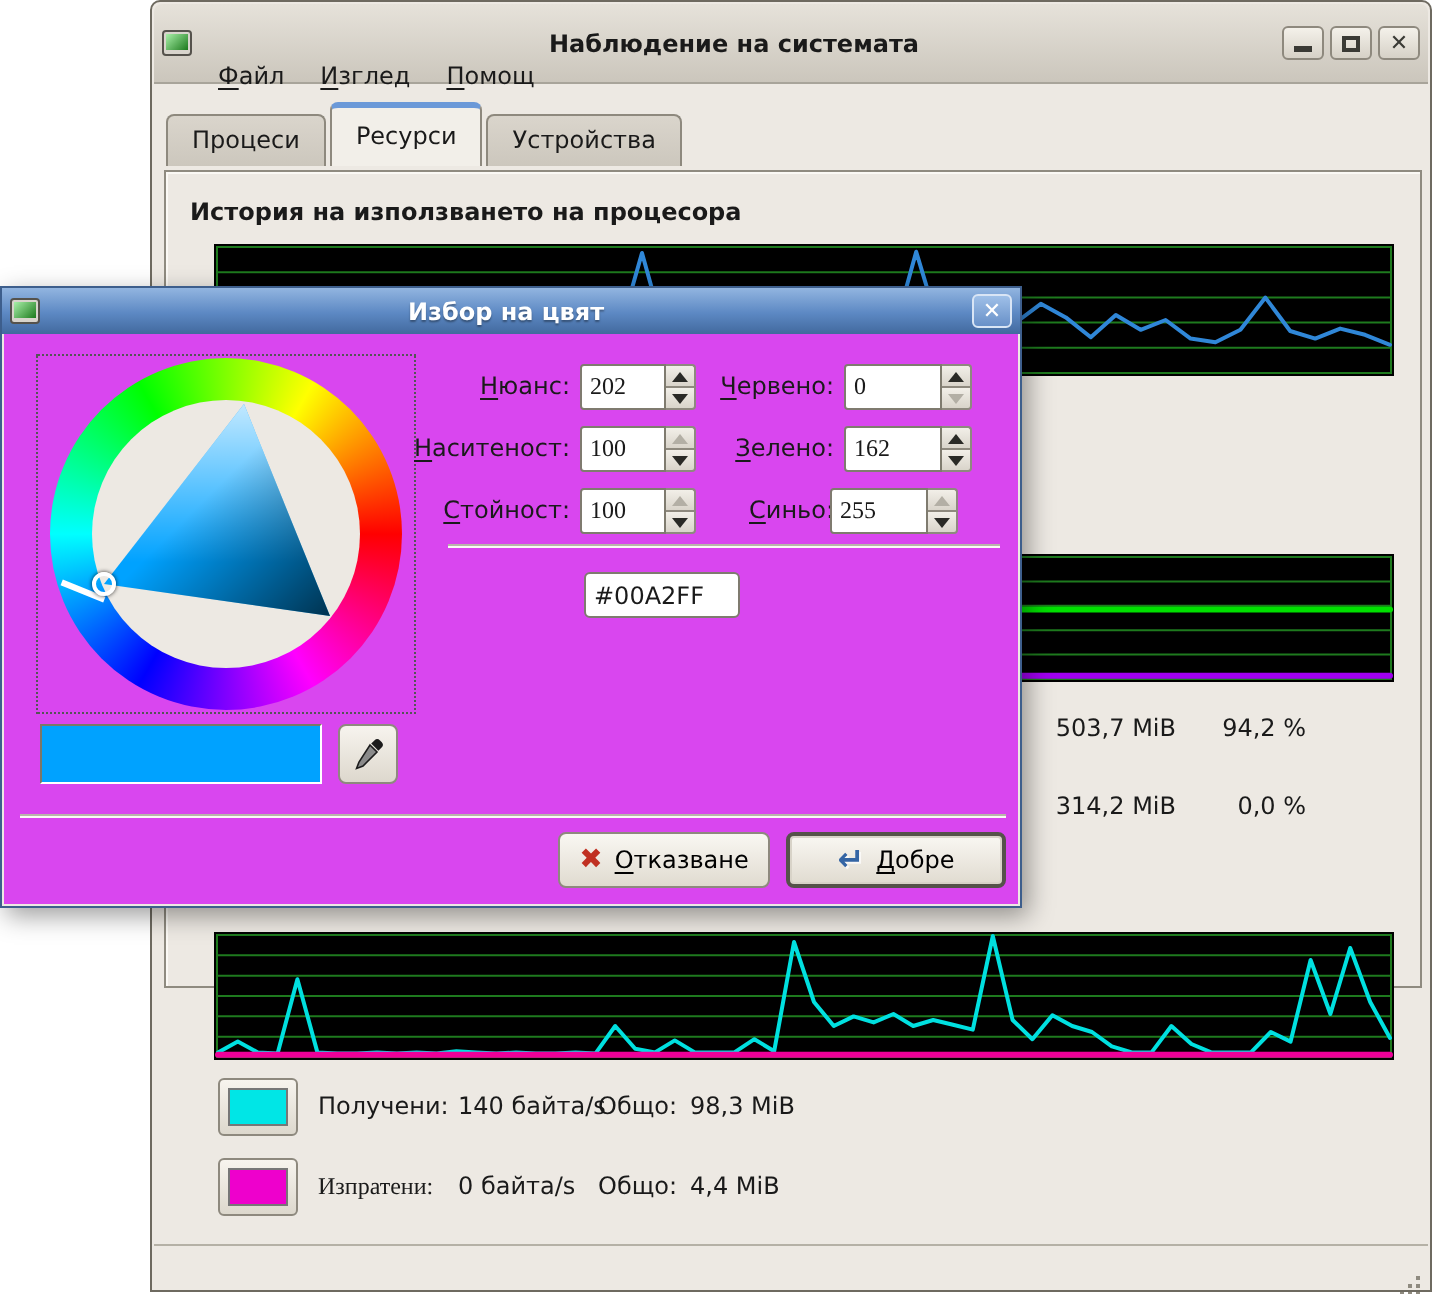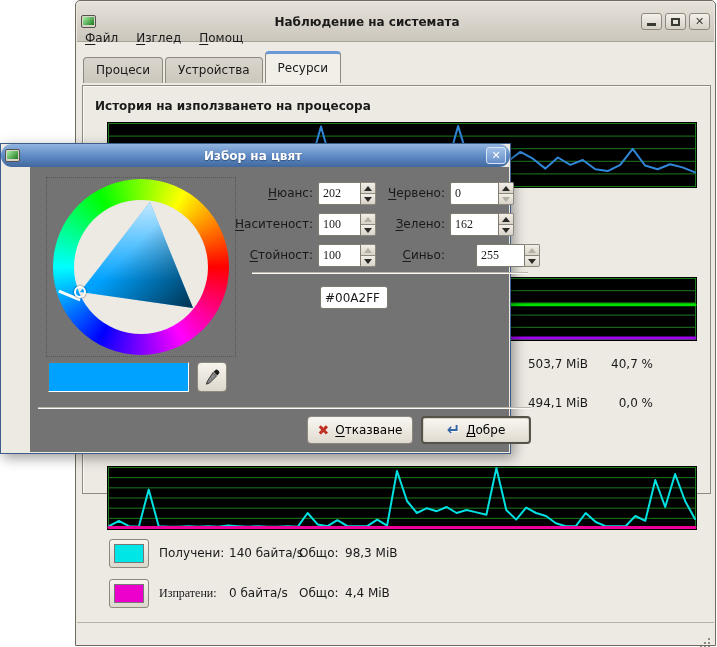--- a/index.html
+++ b/index.html
@@ -18,21 +18,21 @@
     border-radius:2px; position:relative; flex:none; }
   .app-icon::after { content:""; position:absolute; inset:1px 1px 2px 1px;
     background:linear-gradient(135deg,#a9f0a9,#1c7a1c); }
   .winbtn { width:21px; height:17px; margin-left:3px; background:linear-gradient(#f4f1ea,#d6d1c7);
     border:1px solid #8e897e; border-radius:3px; display:flex; align-items:center;
     justify-content:center; font-size:11px; font-weight:bold; color:#3a3a35; }
   .glyph-min { width:9px; height:3px; background:#3a3a35; margin-top:6px; }
   .glyph-max { width:9px; height:8px; border:2px solid #3a3a35; }
 
   .menubar { position:absolute; left:1px; right:1px; top:24px; height:25px;
-    display:flex; align-items:center; padding-left:0; gap:2px; }
+    display:flex; align-items:center; padding-left:24px; gap:2px; }
   .menu-item { padding:3px 8px; }
 
   .tabs { position:absolute; left:7px; top:50px; height:32px; display:flex; align-items:flex-end; }
   .tab { padding:5px 12px 6px 12px; background:linear-gradient(#dad5cc,#ccc7bd);
     border:1px solid #8e897e; border-bottom:none; border-radius:4px 4px 0 0; margin-right:2px; }
   .tab.active { background:#f2efe9; padding-top:7px; padding-bottom:8px;
     border-top:3px solid #6b99d8; position:relative; z-index:5; }
 
   .notebook { position:absolute; left:6px; top:84px; width:629px; height:409px;
     background:#EDE9E3; border:1px solid #8f8b80; box-shadow:inset 1px 1px 0 #fbf9f5; }
@@ -52,27 +52,27 @@
   .statusbar { position:absolute; left:1px; right:1px; bottom:1px; height:22px;
     border-top:1px solid #b5b1a6; background:#EDE9E3; }
   .grip { position:absolute; right:4px; bottom:4px; width:2px; height:2px; background:#8f8b80;
     box-shadow:-8px 8px 0 #8f8b80,-4px 8px 0 #8f8b80,0 8px 0 #8f8b80,-4px 4px 0 #8f8b80,0 4px 0 #8f8b80,0 0 0 #8f8b80; }
 
   
   .dialog { position:absolute; left:0; top:143px; width:511px; height:311px;
     background:#EDE9E3; border:1px solid #3d5e8c; box-shadow:3px 4px 12px rgba(0,0,0,.38); z-index:50; }
   .dlg-titlebar { position:absolute; left:0; right:0; top:0; height:23px;
     background:linear-gradient(#92b5e0,#5c88c3 55%,#42699e);
-    display:flex; align-items:center; padding:0 4px;border-radius:11px; }
+    display:flex; align-items:center; padding:0 4px; }
   .dlg-titlebar .title { flex:1; text-align:center; font-weight:bold; color:#fff;
     text-shadow:0 1px 1px rgba(0,0,0,.35); }
   .dlg-close { width:20px; height:17px; background:linear-gradient(#9fc0e8,#6890c8);
     border:1px solid #d9e5f5; border-radius:3px; color:#fff; font-weight:bold; font-size:11px;
     display:flex; align-items:center; justify-content:center; }
-  .dlg-body { position:absolute; left:1px; right:1px; top:23px; bottom:1px; background:#737373;margin-left:28px; }
+  .dlg-body { position:absolute; left:1px; right:1px; top:23px; bottom:1px; background:#d946ef; }
 
   .wheel-box { position:absolute; left:16px; top:10px; width:190px; height:180px;
     border:1px dotted #555; }
   .ring { position:absolute; left:6px; top:1px; width:176px; height:176px; border-radius:50%;
     background:conic-gradient(from 90deg,#f00,#f0f 60deg,#00f 120deg,#0ff 180deg,#0f0 240deg,#ff0 300deg,#f00 360deg); }
   .ring::after { content:""; position:absolute; left:21px; top:21px; width:134px; height:134px;
     border-radius:50%; background:#EDE9E3; }
   .tri-layer { position:absolute; left:0; top:0; width:176px; height:176px;
     clip-path:polygon(27px 113px,97px 23px,140px 129px); }
   .tri-white { background:linear-gradient(180deg,rgba(255,255,255,.98),rgba(255,255,255,0) 58%); }
@@ -102,21 +102,21 @@
   .spin-btn.up { border-bottom-width:0; border-radius:0 2px 0 0; }
   .spin-btn.down { border-radius:0 0 2px 0; }
   .arrow-up { width:0; height:0; border-left:4px solid transparent; border-right:4px solid transparent;
     border-bottom:5px solid #2a2a26; }
   .arrow-down { width:0; height:0; border-left:4px solid transparent; border-right:4px solid transparent;
     border-top:5px solid #2a2a26; }
   .disabled .arrow-up { border-bottom-color:#b3afa5; }
   .disabled .arrow-down { border-top-color:#b3afa5; }
 
   .hsep { position:absolute; height:0; border-top:1px solid #b9b5aa; border-bottom:1px solid #fbf9f5; }
-  .name-entry { position:absolute; left:290px; top:119px; width:68px; height:23px; border-radius:3px; }
+  .name-entry { position:absolute; left:290px; top:119px; width:78px; height:23px; border-radius:3px; }
 
   .dlg-btn { position:absolute; top:249px; height:28px; background:linear-gradient(#f9f7f2,#e0dbd0);
     border:1px solid #8e897e; border-radius:4px; display:flex; align-items:center;
     justify-content:center; gap:6px; font:inherit; }
   .dlg-btn .ico-cancel { color:#c03022; font-weight:bold; font-size:14px; line-height:1; }
   .dlg-btn .ico-ok { color:#3465a4; font-weight:bold; font-size:16px; line-height:1;
     text-shadow:1px 1px 0 rgba(255,255,255,.7); }
   .btn-cancel { left:277px; width:106px; }
   .btn-ok { left:391px; width:110px; border:2px solid #55524a; box-shadow:0 0 0 1px #d8d3c8 inset; }
   u { text-underline-offset:2px; }
@@ -140,22 +140,22 @@
   </div>
 
   <div class="menubar">
     <span class="menu-item"><u>Ф</u>айл</span>
     <span class="menu-item"><u>И</u>зглед</span>
     <span class="menu-item"><u>П</u>омощ</span>
   </div>
 
   <div class="tabs">
     <div class="tab">Процеси</div>
+    <div class="tab active">Ресурси</div>
     <div class="tab">Устройства</div>
-    <div class="tab active">Ресурси</div>
   </div>
 
   <div class="notebook">
     <div class="section-heading abs" style="left:12px; top:13px;">История на използването на процесора</div>
 
     <div class="chart" style="left:24px; top:36px; width:590px; height:66px;">
         <svg width="590" height="66">
           <rect x="1.5" y="1.5" width="587" height="63" fill="none" stroke="#1E7A1E"></rect>
           <line x1="1.5" x2="588.5" y1="14.1" y2="14.1" stroke="#1E7A1E"></line>
           <line x1="1.5" x2="588.5" y1="26.7" y2="26.7" stroke="#1E7A1E"></line>
@@ -172,24 +172,24 @@
           <line x1="1.5" x2="588.5" y1="25.9" y2="25.9" stroke="#1E7A1E"></line>
           <line x1="1.5" x2="588.5" y1="38.1" y2="38.1" stroke="#1E7A1E"></line>
           <line x1="1.5" x2="588.5" y1="50.3" y2="50.3" stroke="#1E7A1E"></line>
           <polyline points="2.0,27.7 588.0,27.7" fill="none" stroke="#00E000" stroke-width="3" stroke-linejoin="round" stroke-linecap="round"></polyline>
           <polyline points="2.0,60.9 588.0,60.9" fill="none" stroke="#A000F0" stroke-width="3" stroke-linejoin="round" stroke-linecap="round"></polyline>
         </svg>
       </div>
 
     <div class="memrow" style="left:0; top:271px; width:629px;">
       <span class="memval" style="left:380px; width:125px;">503,7 MiB</span>
-      <span class="memval" style="left:500px; width:70px;">40,7 %</span>
+      <span class="memval" style="left:500px; width:70px;">94,2 %</span>
     </div>
     <div class="memrow" style="left:0; top:310px; width:629px;">
-      <span class="memval" style="left:380px; width:125px;">494,1 MiB</span>
+      <span class="memval" style="left:380px; width:125px;">314,2 MiB</span>
       <span class="memval" style="left:500px; width:70px;">0,0 %</span>
     </div>
 
     <div class="chart" style="left:24px; top:380px; width:590px; height:64px;">
         <svg width="590" height="64">
           <rect x="1.5" y="1.5" width="587" height="61" fill="none" stroke="#1E7A1E"></rect>
           <line x1="1.5" x2="588.5" y1="11.666666666666666" y2="11.666666666666666" stroke="#1E7A1E"></line>
           <line x1="1.5" x2="588.5" y1="21.833333333333332" y2="21.833333333333332" stroke="#1E7A1E"></line>
           <line x1="1.5" x2="588.5" y1="32" y2="32" stroke="#1E7A1E"></line>
           <line x1="1.5" x2="588.5" y1="42.166666666666664" y2="42.166666666666664" stroke="#1E7A1E"></line>
@@ -300,21 +300,21 @@
         <span class="spin-btn up">
             <i class="arrow-up"></i>
           </span>
         <span class="spin-btn down">
             <i class="arrow-down"></i>
           </span>
       </div>
     </div>
 
     <span class="fld-label colB" style="left:330px; top:77px;"><u>С</u>иньо:</span>
-    <div class="spin wide" style="left:433px; top:77px;padding-left:13px;">
+    <div class="spin wide" style="left:400px; top:77px;padding-left:13px;">
       <input class="entry" value="255" style="">
       <div class="spin-btns">
         <span class="spin-btn up disabled">
             <i class="arrow-up"></i>
           </span>
         <span class="spin-btn down">
             <i class="arrow-down"></i>
           </span>
       </div>
     </div>

